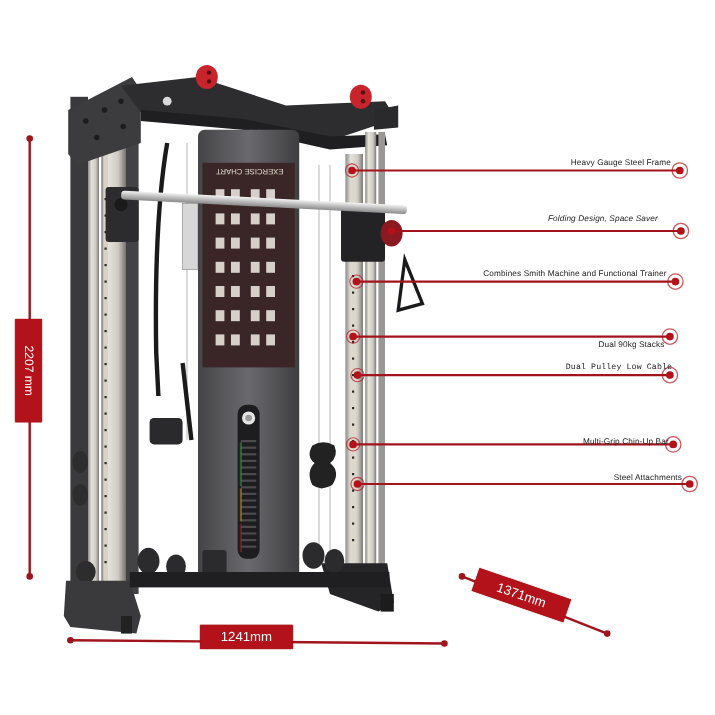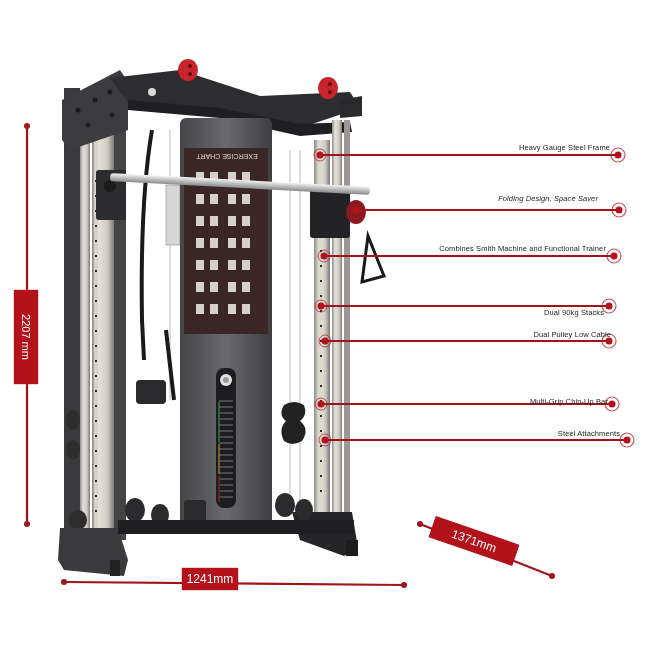--- a/index.html
+++ b/index.html
@@ -3,21 +3,21 @@
 <meta charset="utf-8">
 <style>
   html,body{margin:0;padding:0;background:#ffffff;}
   body{width:650px;height:650px;position:relative;overflow:hidden;font-family:"Liberation Sans",sans-serif;}
   #stage{position:absolute;left:0;top:0;width:650px;height:650px;}
   svg{position:absolute;left:0;top:0;}
   .callout-label{position:absolute;font-size:7.5px;color:#222;white-space:nowrap;text-align:right;letter-spacing:0.1px;}
   .dim-box{position:absolute;background:#b3121a;color:#ffffff;font-size:11px;display:flex;align-items:center;justify-content:center;box-shadow:0 0 1px #700;}
   .dim-v{left:14px;top:290px;width:24px;width:24px;height:94px;}
   .dim-v span{transform:rotate(90deg);white-space:nowrap;display:block;font-size:11px;}
-  .dim-h{left:182px;top:568px;width:56px;height:22px;font-size:12px;}
+  .dim-h{left:182px;top:568px;width:84px;height:22px;font-size:12px;}
   .dim-d{left:424px;top:526px;width:88px;height:22px;font-size:12px;transform:rotate(19deg);transform-origin:center;left:430px;top:530px;}
 </style>
 </head>
 <body>
 
 <div id="stage">
 
 <svg width="650" height="650" viewBox="0 0 650 650">
   <defs>
     <linearGradient id="silver" x1="0" x2="1">
@@ -316,21 +316,21 @@
     <circle cx="552" cy="576" r="3" fill="#a0141b"></circle>
   </g>
 
   <text x="227" y="160" font-family="Liberation Sans, sans-serif" font-size="7" fill="#e0d8d0" text-anchor="middle" transform="rotate(180 227 157)">EXERCISE CHART</text>
 </svg>
 
 <div class="callout-label" style="right:40px;top:143px;">Heavy Gauge Steel Frame</div>
 <div class="callout-label" style="right:52px;top:194px;font-style:italic;">Folding Design, Space Saver</div>
 <div class="callout-label" style="right:44px;top:244px;margin-left:15px;">Combines Smith Machine and Functional Trainer</div>
 <div class="callout-label" style="right:46px;top:308px;">Dual 90kg Stacks</div>
-<div class="callout-label" style="right:39px;top:330px;">Dual Pulley Low Cable</div>
+<div class="callout-label" style="right:39px;top:330px;font-family:Liberation Mono, monospace;">Dual Pulley Low Cable</div>
 <div class="callout-label" style="right:42px;top:397px;">Multi-Grip Chin-Up Bar</div>
 <div class="callout-label" style="right:30px;top:429px;">Steel Attachments</div>
 
 <div class="dim-box dim-v">
   <span>2207 mm</span>
 </div>
 <div class="dim-box dim-h">1241mm</div>
 <div class="dim-box dim-d">1371mm</div>
 
 </div>

